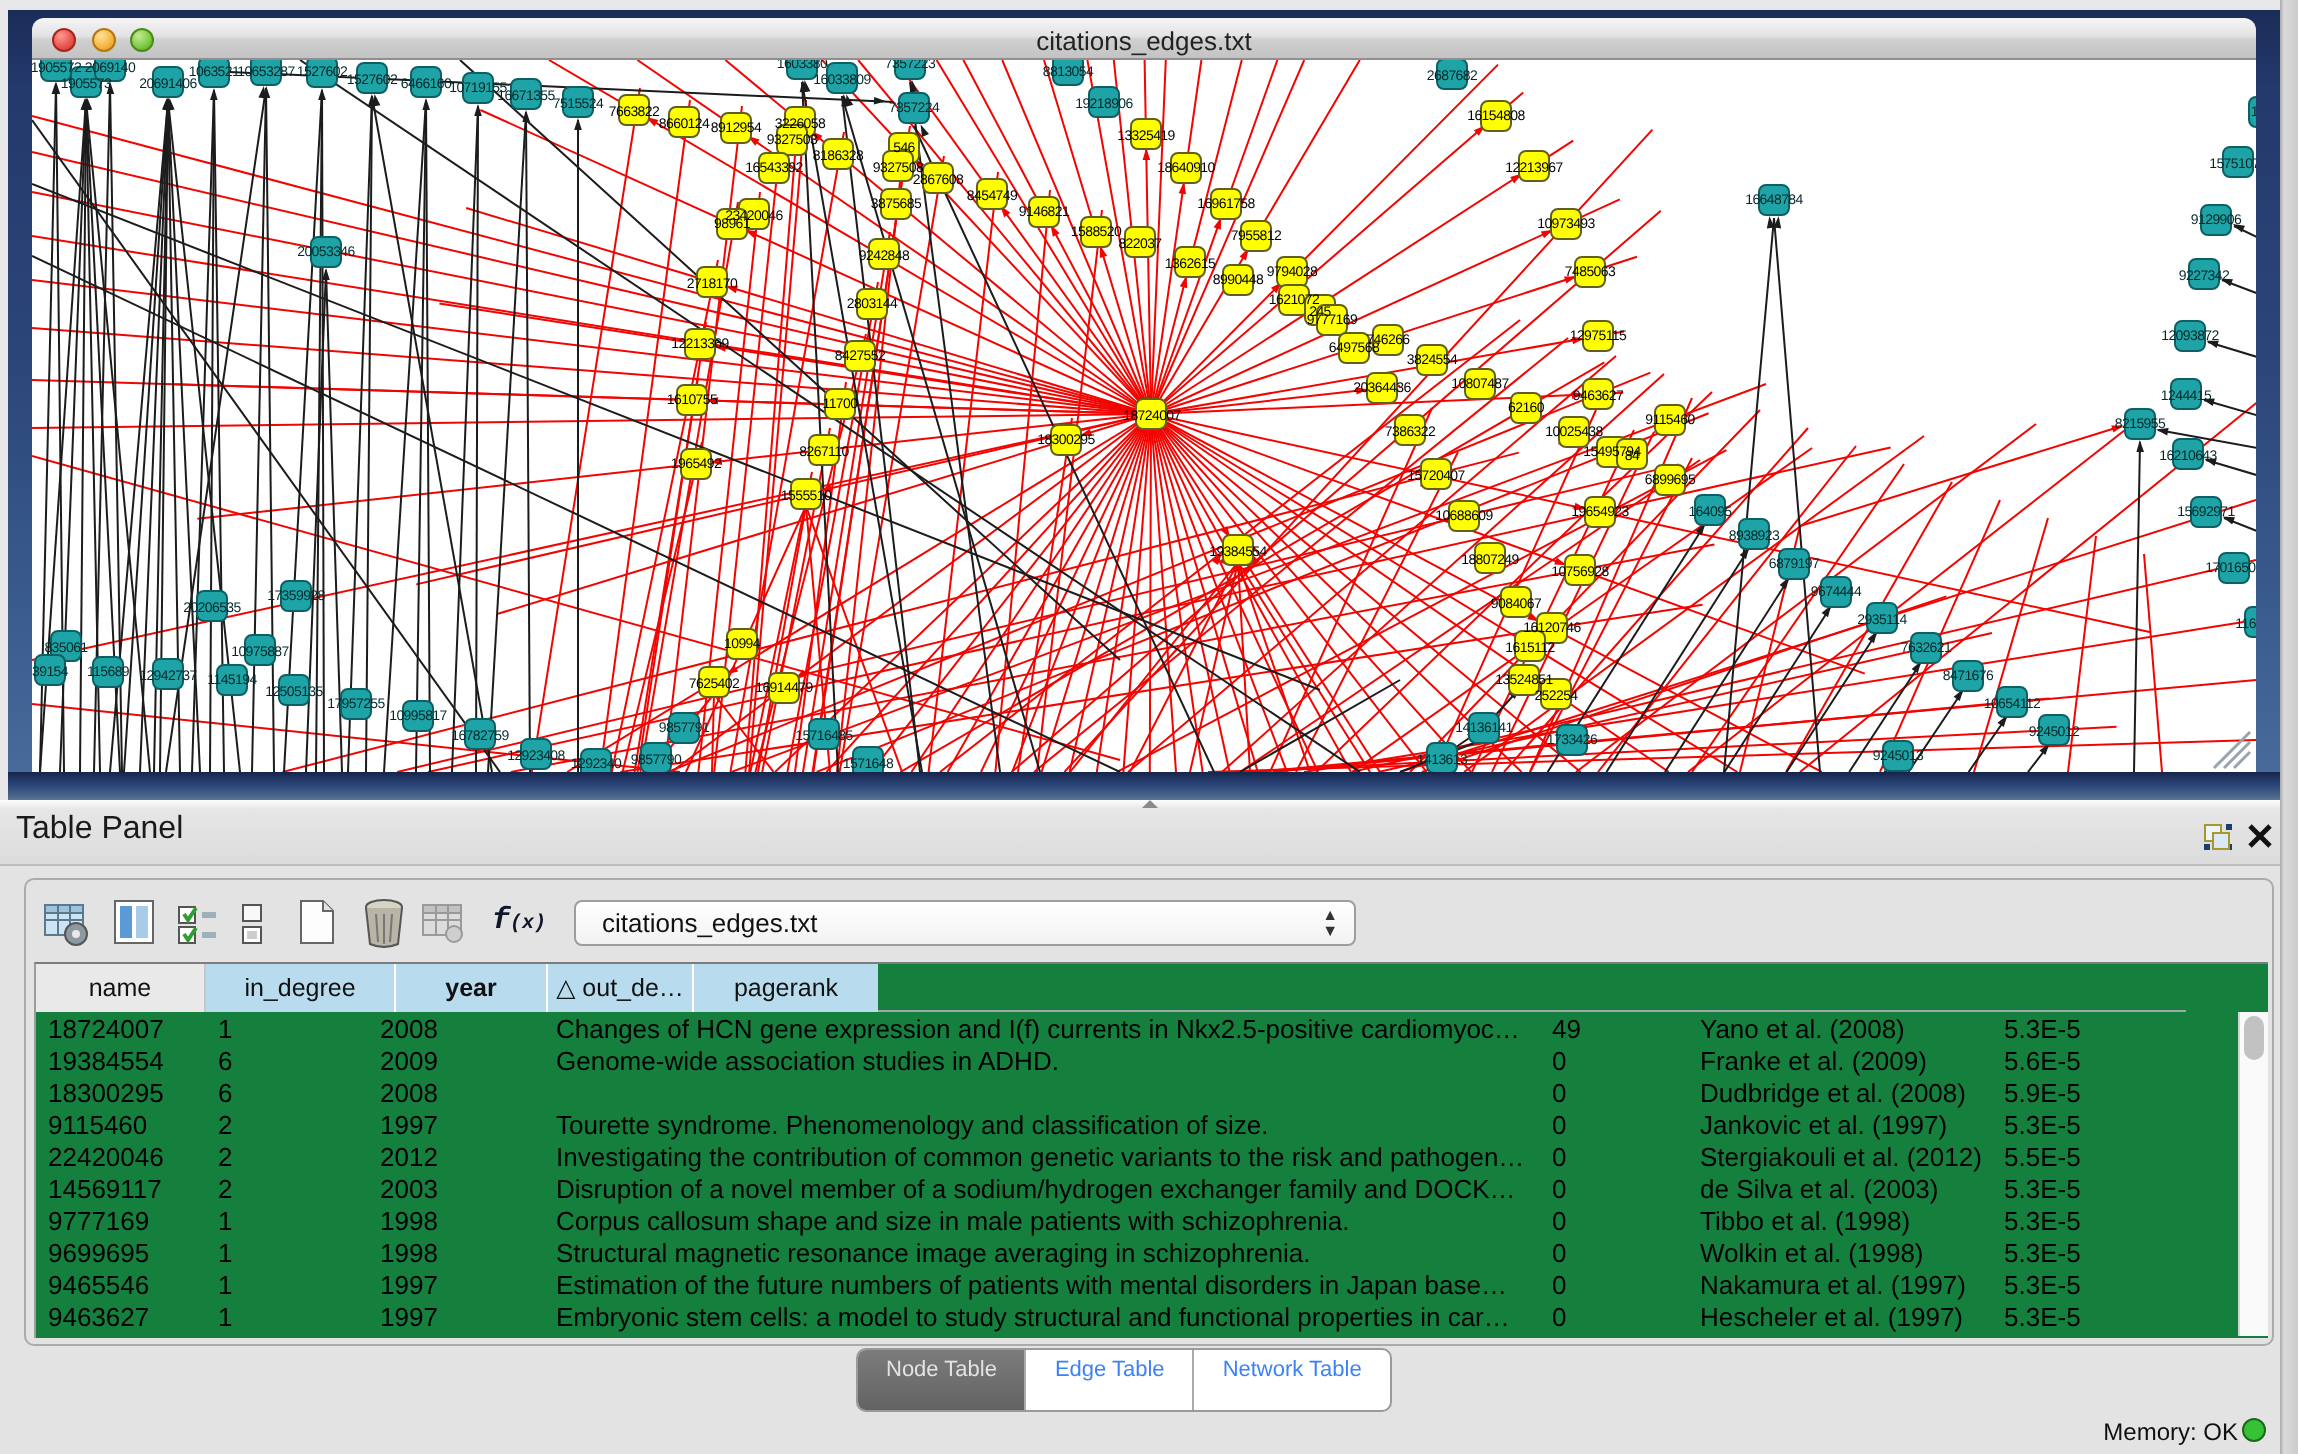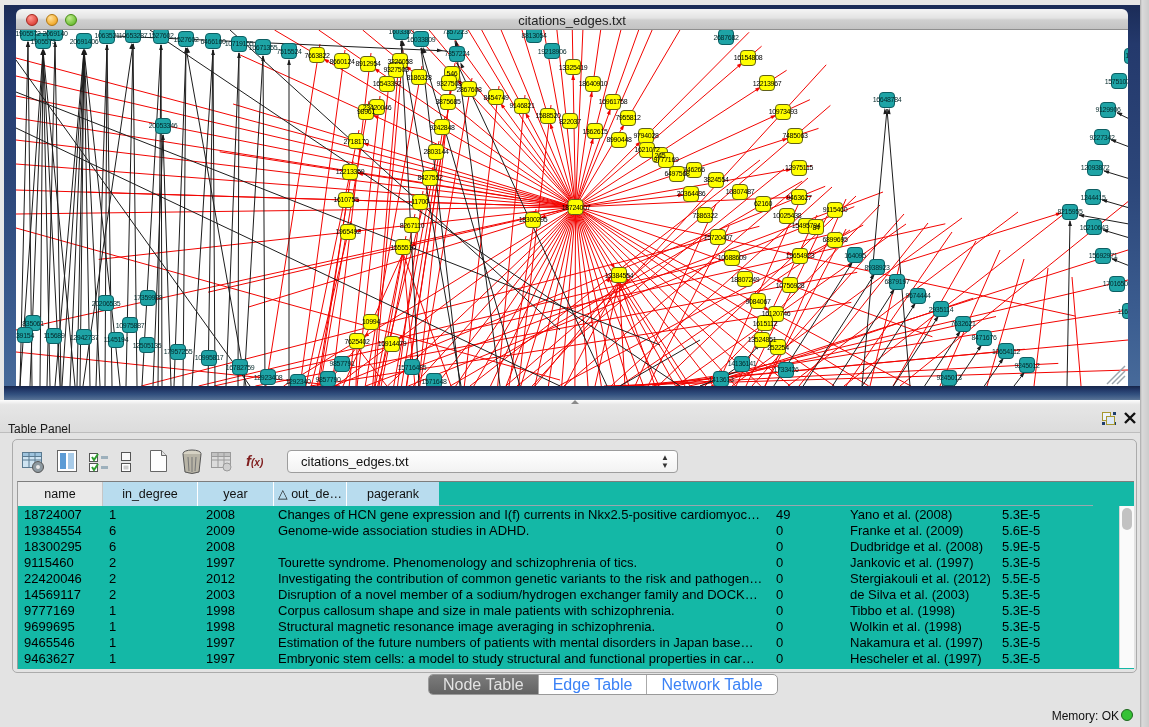--- a/index.html
+++ b/index.html
@@ -18,66 +18,66 @@
 .light { position:absolute; top:5px; width:12px; height:12px; border-radius:50%; }
 #lr { left:10px; background:radial-gradient(circle at 35% 30%,#ff9890,#e5534a 60%,#c33127); border:1px solid #a6251d;}
 #ly { left:30px; background:radial-gradient(circle at 35% 30%,#ffe09a,#f5b43d 60%,#d98f1e); border:1px solid #b4770f;}
 #lg { left:49px; background:radial-gradient(circle at 35% 30%,#c3eb90,#7cc845 60%,#57a321); border:1px solid #478c15;}
 
 #rightstrip { position:absolute; left:1140px; top:0; width:9px; height:727px;
   background:linear-gradient(90deg,#a9a9a9 0,#dadada 2px,#cccccc 100%); }
 
 #tp-head { position:absolute; left:0; top:400px; width:1140px; height:33px;
   background:linear-gradient(180deg,#fdfdfd 0,#e6e6e6 15%,#dcdcdc 100%); border-bottom:1px solid #bdbdbd; }
-#tp-head .t { position:absolute; left:8px; top:22px; font-size:12px; color:#1a1a1a; }
+#tp-head .t { position:absolute; left:8px; top:6px; font-size:16px; color:#1a1a1a; }
 #tp-body { position:absolute; left:0; top:433px; width:1140px; height:294px; background:#e3e3e3; }
 #inner { position:absolute; left:12px; top:6px; width:1125px; height:234px;
   border:1px solid #ababab; border-radius:5px; background:#e3e3e3; }
 #combo { position:absolute; left:287px; top:450px; width:391px; height:23px;
   background:linear-gradient(180deg,#ffffff,#f2f2f2); border:1px solid #9d9d9d; border-radius:4px;
   font-size:13px; color:#111; line-height:21px; padding-left:13px; }
 #combo .arr { position:absolute; right:8px; top:3px; font-size:8px; color:#333; line-height:8px; }
 
 #tbl { position:absolute; left:17px; top:481px; width:1117px; height:188px;
-  background:#14b8a6; border-top:1px solid #7d7d7d; border-left:1px solid #9d9d9d; font-size:13px; }
+  background:#15803d; border-top:1px solid #7d7d7d; border-left:1px solid #9d9d9d; font-size:13px; }
 #thead { position:absolute; left:0; top:0; width:1075px; height:24px; display:flex;
   border-bottom:1px solid #9aa7ad; }
 #thead span { display:block; height:24px; line-height:24px; text-align:center;
   background:#b8dcee; border-right:1px solid #fff; font-size:12.5px; color:#111; }
 #thead .h0 { width:85px; background:#e9e9e9; border-right:1px solid #c6c6c6; }
-#thead .h1 { width:95px; } #thead .h2 { width:76px; } #thead .h3 { width:497px; }
+#thead .h1 { width:95px; } #thead .h2 { width:76px;font-weight:bold; } #thead .h3 { width:497px; }
 #thead .h4 { width:73px; } #thead .h5 { width:157px; } #thead .h6 { width:92px; border-right:none; }
 #tbody { position:absolute; left:0; top:25px; width:1117px; }
 .tr { position:relative; height:16px; line-height:16px; white-space:nowrap; font-size:13px; color:#000; }
 .tr span { position:absolute; top:0; display:block; height:16px; overflow:hidden; }
 .c0 { left:6px; width:90px; } .c1 { left:91px; width:80px; }
-.c2 { left:188px; width:70px; } .c3 { left:260px; width:495px; }
+.c2 { left:172px; width:70px; } .c3 { left:260px; width:495px; }
 .c4 { left:758px; width:60px; } .c5 { left:832px; width:155px; }
 .c6 { left:984px; width:100px; }
 
 #vsb { position:absolute; left:1119px; top:506px; width:15px; height:162px;
   background:#fafafa; border-left:1px solid #d5d5d5; }
 #vsb .thumb { position:absolute; left:2px; top:2px; width:10px; height:22px;
   background:#c2c2c2; border-radius:5px; }
 
-#tabs { position:absolute; left:428px; top:674px; height:21px; display:flex;
+#tabs { position:absolute; left:428px; top:674px; height:32px; display:flex;
   border:1px solid #9a9a9a; border-radius:5px; overflow:hidden; background:#fff;
-  font-size:16px; }
+  font-size:11px; }
 #tabs div { padding:0 14px; line-height:20px; color:#3b82f6; border-right:1px solid #aaa; }
 #tabs div:last-child { border-right:none; }
 #tabs .sel { background:linear-gradient(180deg,#7c7c7c,#636363); color:#e3e3e3; }
 #mem { position:absolute; right:30px; top:709px; font-size:12px; color:#111; }
 #memdot { position:absolute; left:1121px; top:709px; width:12px; height:12px;
   border-radius:50%; background:#35c235; border:1px solid #1d661d; }
 #splitcaret { position:absolute; left:571px; top:400px; width:0; height:0;
   border-left:4px solid transparent; border-right:4px solid transparent; border-bottom:4px solid #8a8a8a; }
 
 .ic { position:absolute; }
 #fx { position:absolute; left:246px; top:452px; font-size:15px; font-style:italic;
-  font-weight:bold; color:#7f1d1d; font-family:Liberation Sans, sans-serif; }
+  font-weight:bold; color:#0f172a; font-family:Liberation Mono, monospace; }
 #fx i { font-size:10px; }
 </style></head>
 <body>
 <div id="root">
 <div id="frame"></div>
     <div id="bottomband"></div>
 <svg width="1112" height="356" viewBox="16 30 1112 356" style="position:absolute;left:16px;top:30px;">
 <rect x="16" y="30" width="1112" height="356" fill="#ffffff"></rect>
 <g stroke="#f20400" stroke-width="1">
 <line x1="765.0" y1="386.0" x2="846.0" y2="229.0"></line>
@@ -836,21 +836,21 @@
           <span class="c1">6</span>
           <span class="c2">2008</span>
           <span class="c4">0</span>
           <span class="c5">Dudbridge et al. (2008)</span>
           <span class="c6">5.9E-5</span>
         </div>
 <div class="tr">
           <span class="c0">9115460</span>
           <span class="c1">2</span>
           <span class="c2">1997</span>
-          <span class="c3">Tourette syndrome. Phenomenology and schizophrenia of tics.</span>
+          <span class="c3">Tourette syndrome. Phenomenology and classification of size.</span>
           <span class="c4">0</span>
           <span class="c5">Jankovic et al. (1997)</span>
           <span class="c6">5.3E-5</span>
         </div>
 <div class="tr">
           <span class="c0">22420046</span>
           <span class="c1">2</span>
           <span class="c2">2012</span>
           <span class="c3">Investigating the contribution of common genetic variants to the risk and pathogen…</span>
           <span class="c4">0</span>

